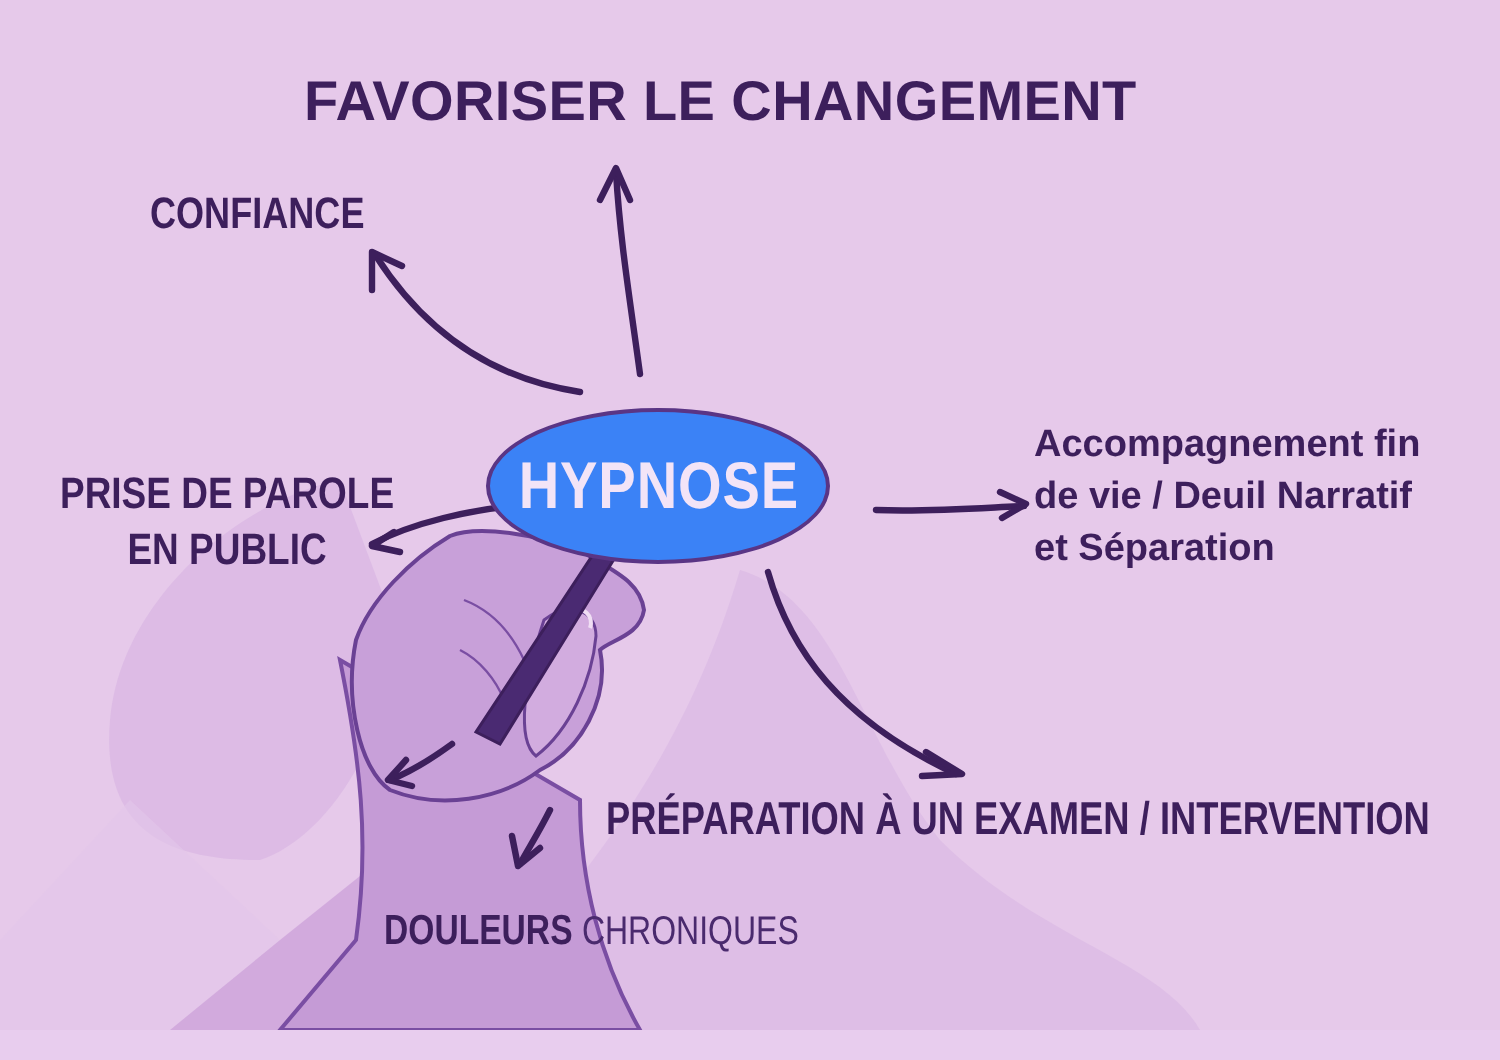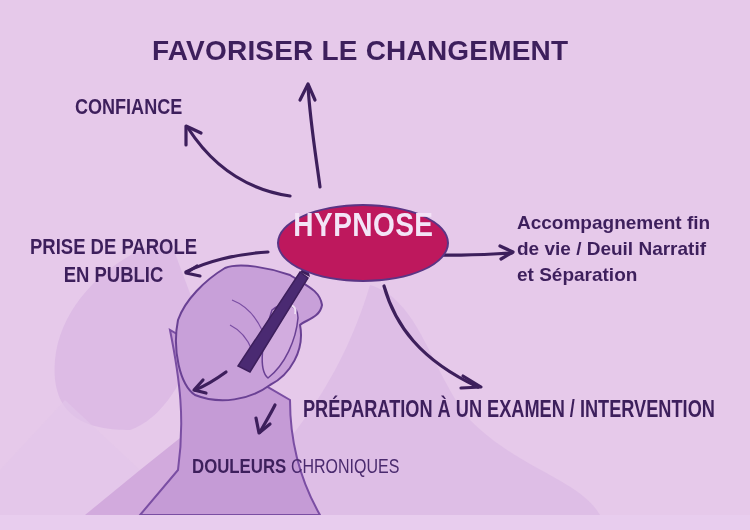--- a/index.html
+++ b/index.html
@@ -74,27 +74,28 @@
       font-size: 21px;
       transform: scaleX(0.8);
     }
     #douleurs .sub {
       font-weight: normal;
       font-size: 20px;
       color: #4a2a6e;
     }
     #hypnose-node {
       position: absolute;
-      left: 277px; top: 204px;
+      left: 243px; top: 204px;
       width: 172px; height: 78px;
       border-radius: 50%;
-      background: #be185d;
+      background: #3b82f6;
       border: 2px solid #5a3585;
       box-sizing: border-box;
       display: flex;
+      align-items: center;
       justify-content: center;
     }
     #hypnose-text {
       color: #f3e4f7;
       font-weight: bold;
       font-size: 33px;
       letter-spacing: 0.5px;
       transform: scaleX(0.85);
       display: inline-block;
     }

